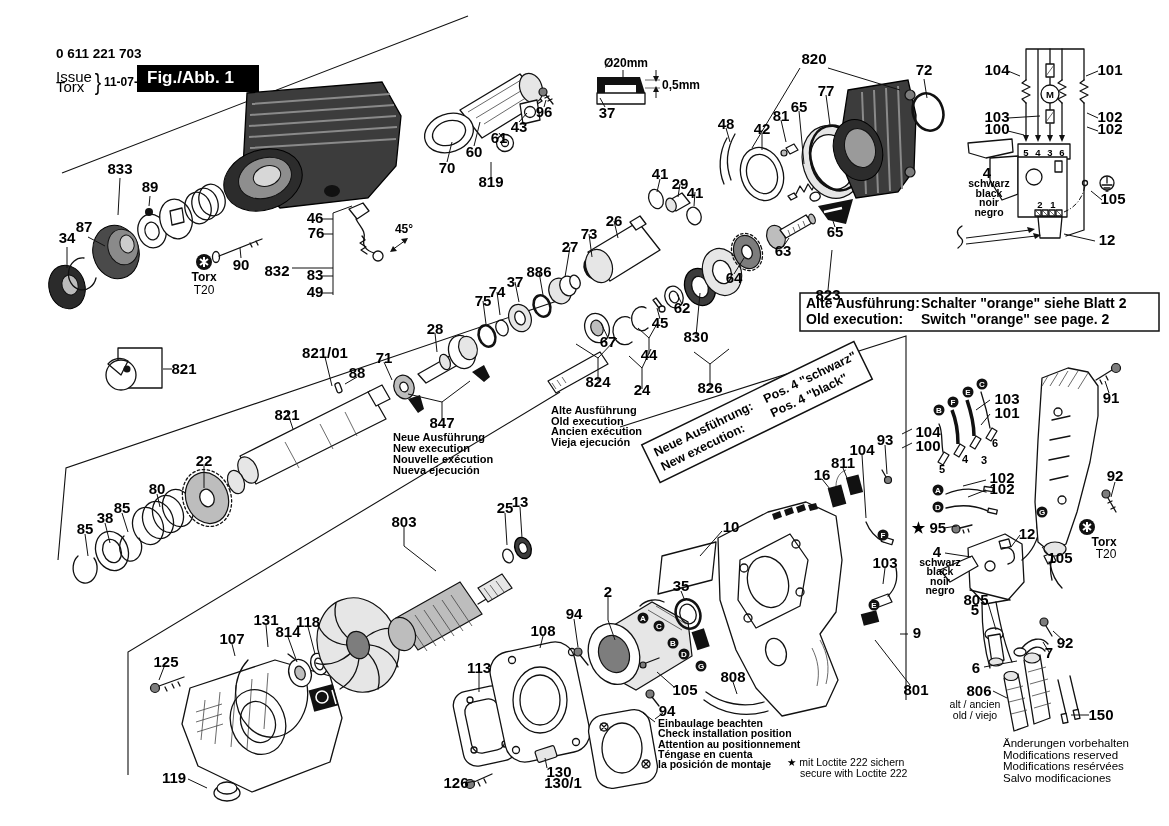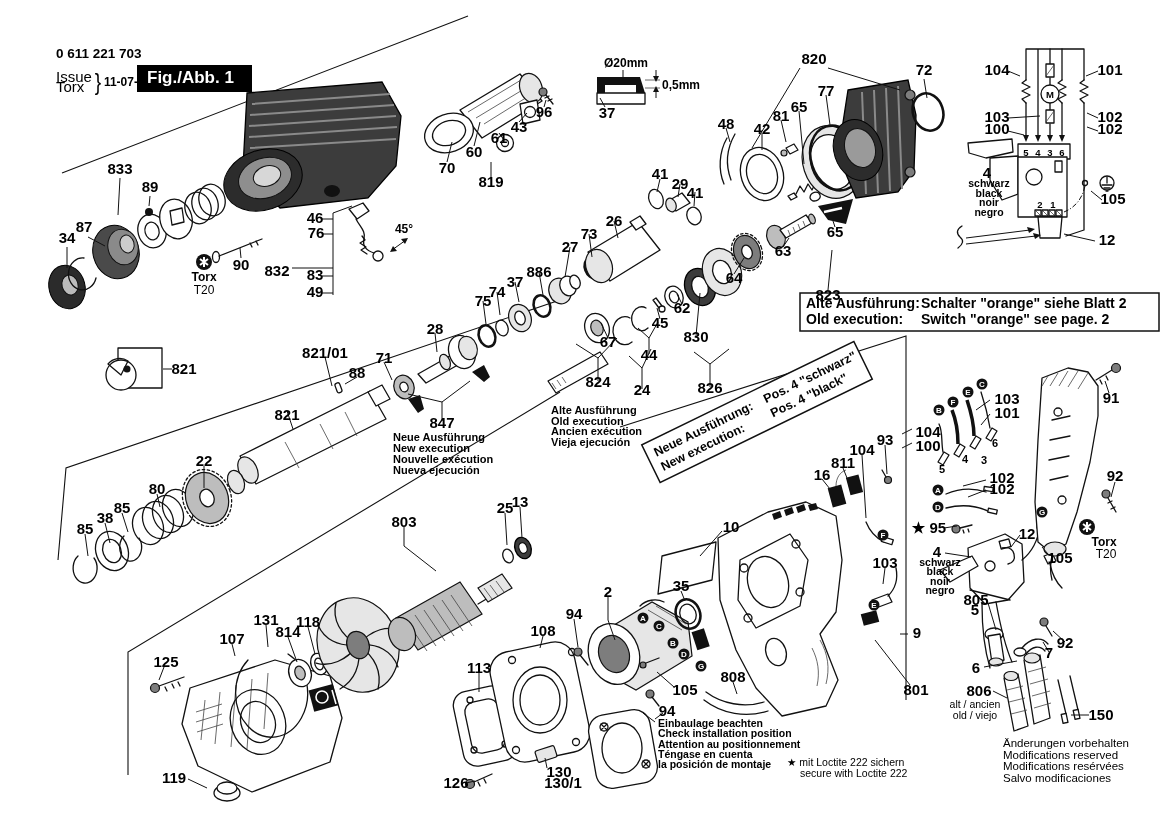--- a/index.html
+++ b/index.html
@@ -30,21 +30,21 @@
   .thin{stroke:#444;stroke-width:.8;fill:none;}
   .fin{stroke:#8a8a8a;stroke-width:2;fill:none;}
   .ld{stroke:#111;stroke-width:1;fill:none;}
   .fr{stroke:#111;stroke-width:1.1;fill:none;}
   .hdr-pn{position:absolute;left:56px;top:46px;font-size:13.5px;font-weight:bold;}
   .issue-stand{position:absolute;left:56px;top:68px;display:flex;align-items:center;gap:2px;}
   .is-lines{display:flex;flex-direction:column;font-size:15px;line-height:10px;}
   .brace{font-size:24px;font-weight:300;transform:scaleX(.8);}
   .date{font-size:12px;font-weight:bold;}
   .fig-box{position:absolute;left:137px;top:65px;background:#000;color:#fff;
-           font-size:17px;font-weight:bold;padding:3px 18px 4px 10px;}
+           font-size:17px;font-weight:bold;padding:3px 25px 4px 10px;}
 </style>
 </head>
 <body>
 
 <div class="stage">
 
   <div class="hdr-pn">0 611 221 703</div>
   <div class="issue-stand">
     <div class="is-lines">
       <span>Issue</span>

